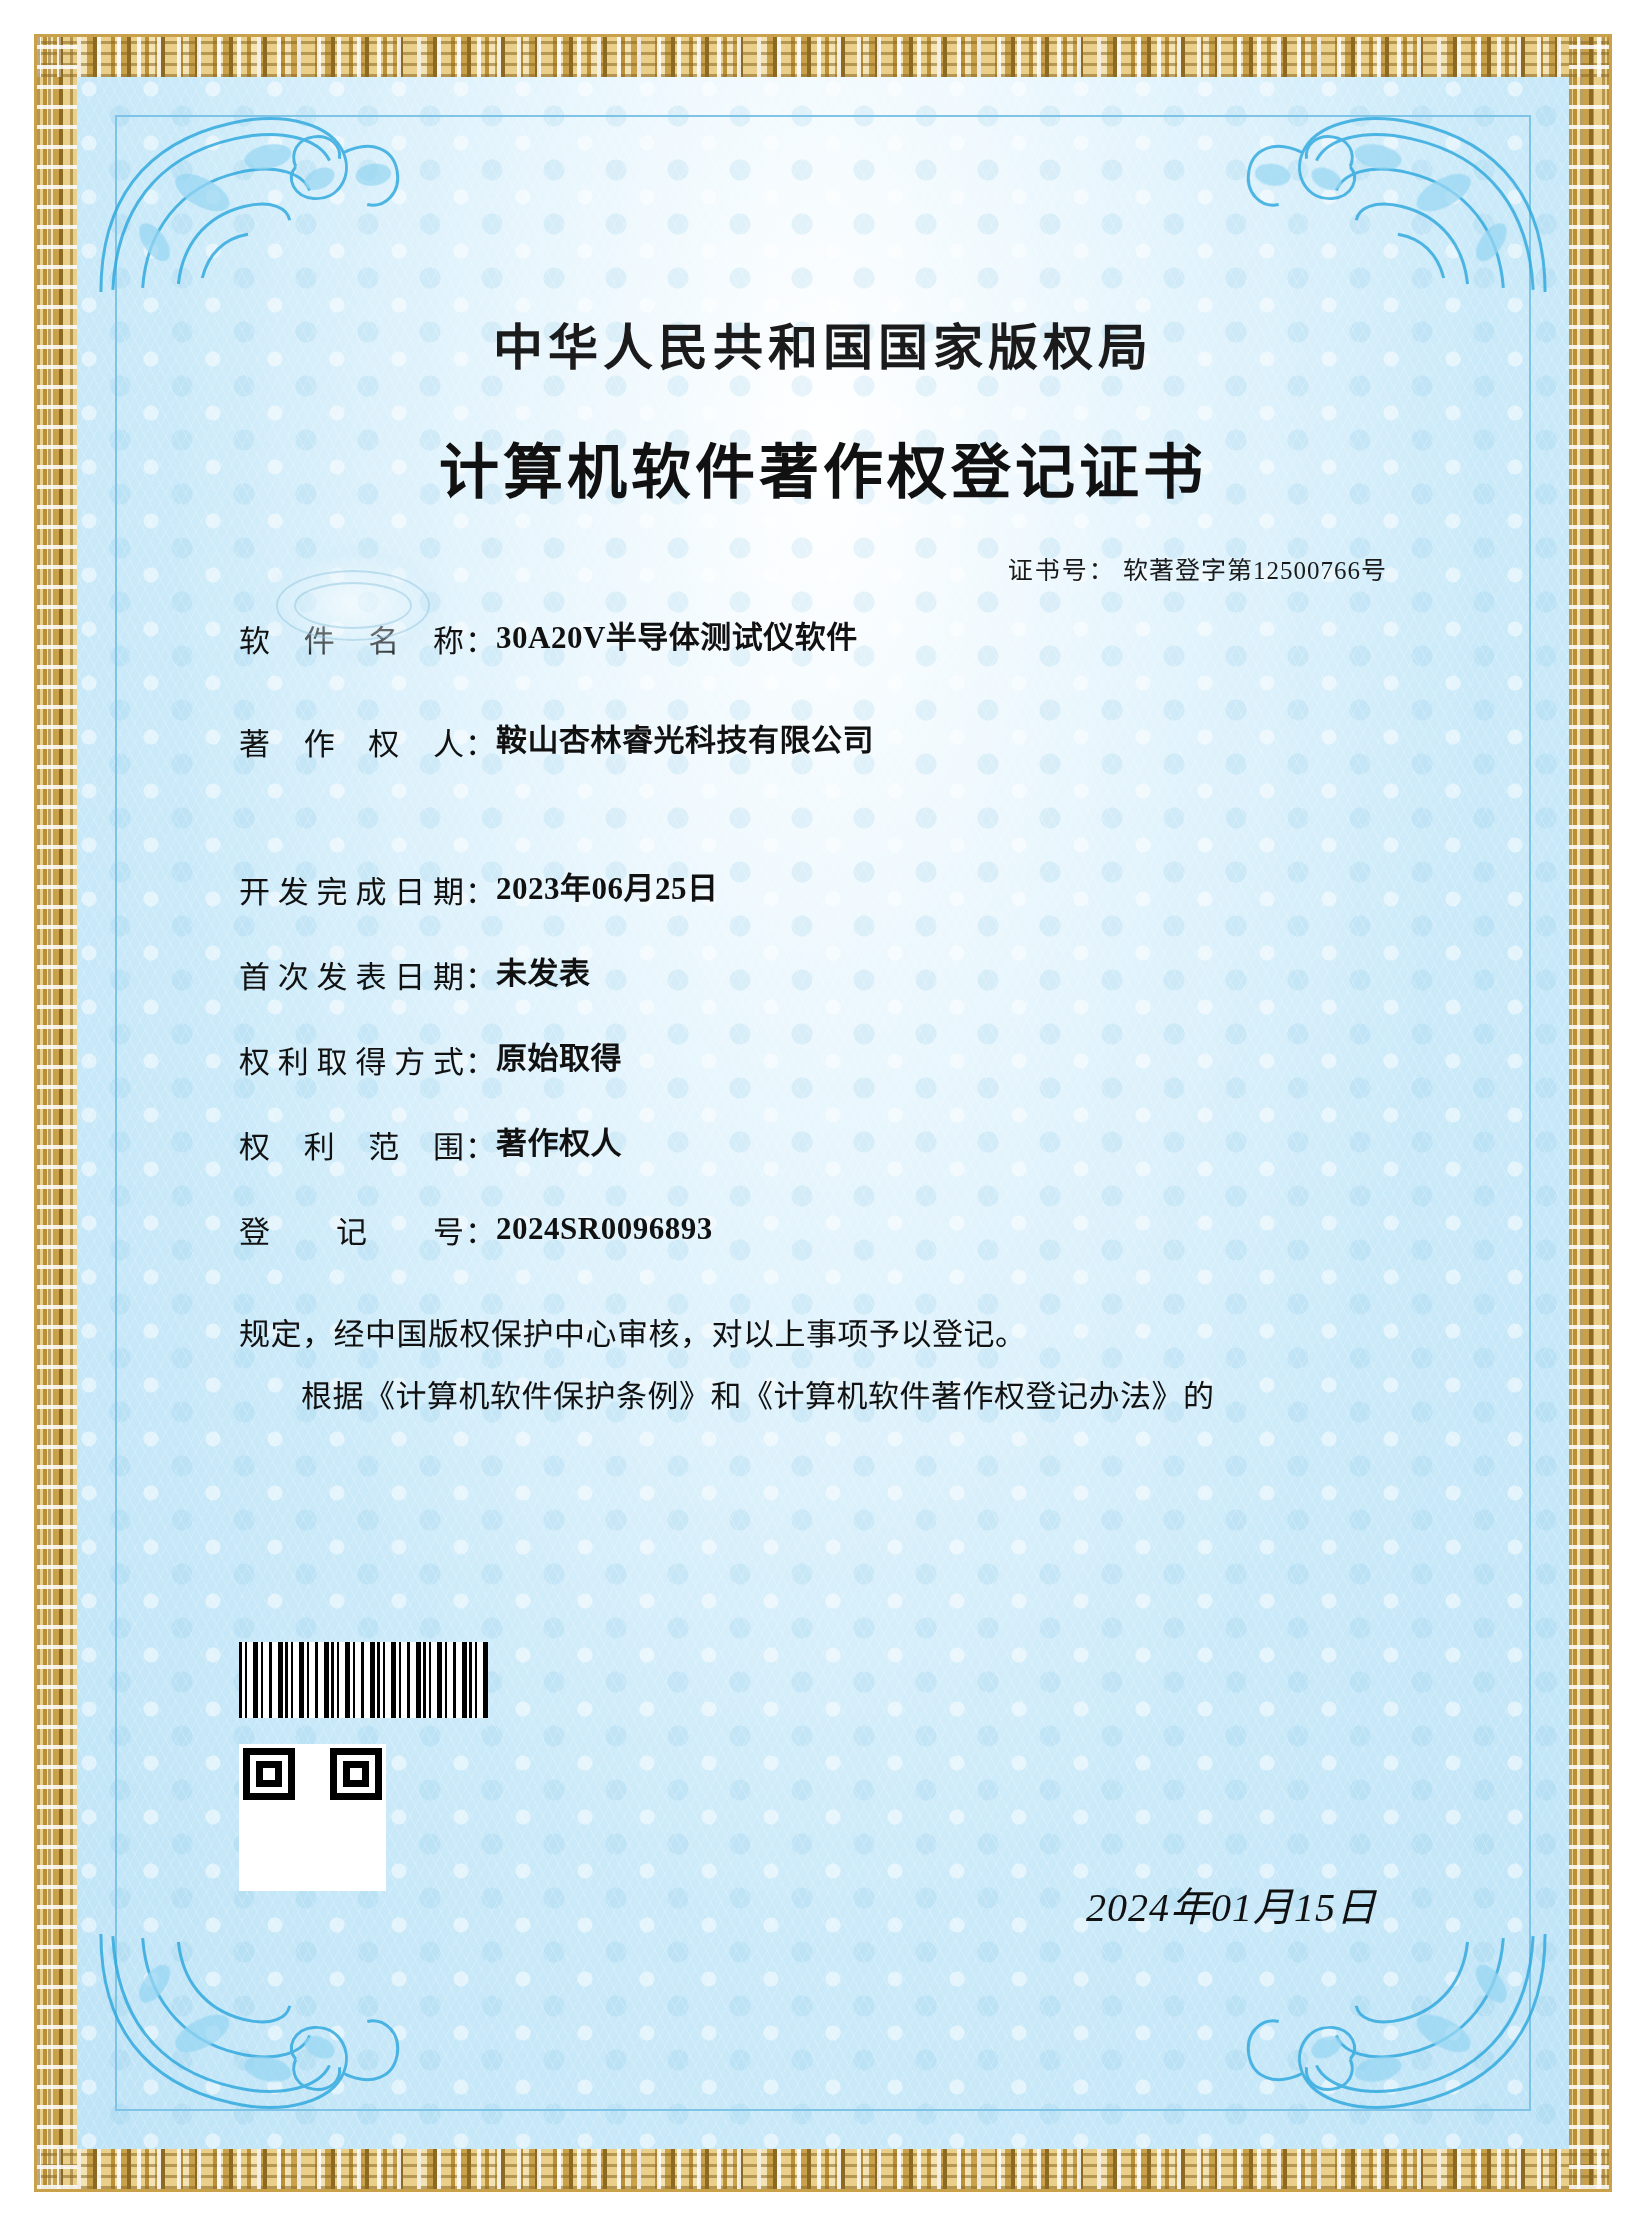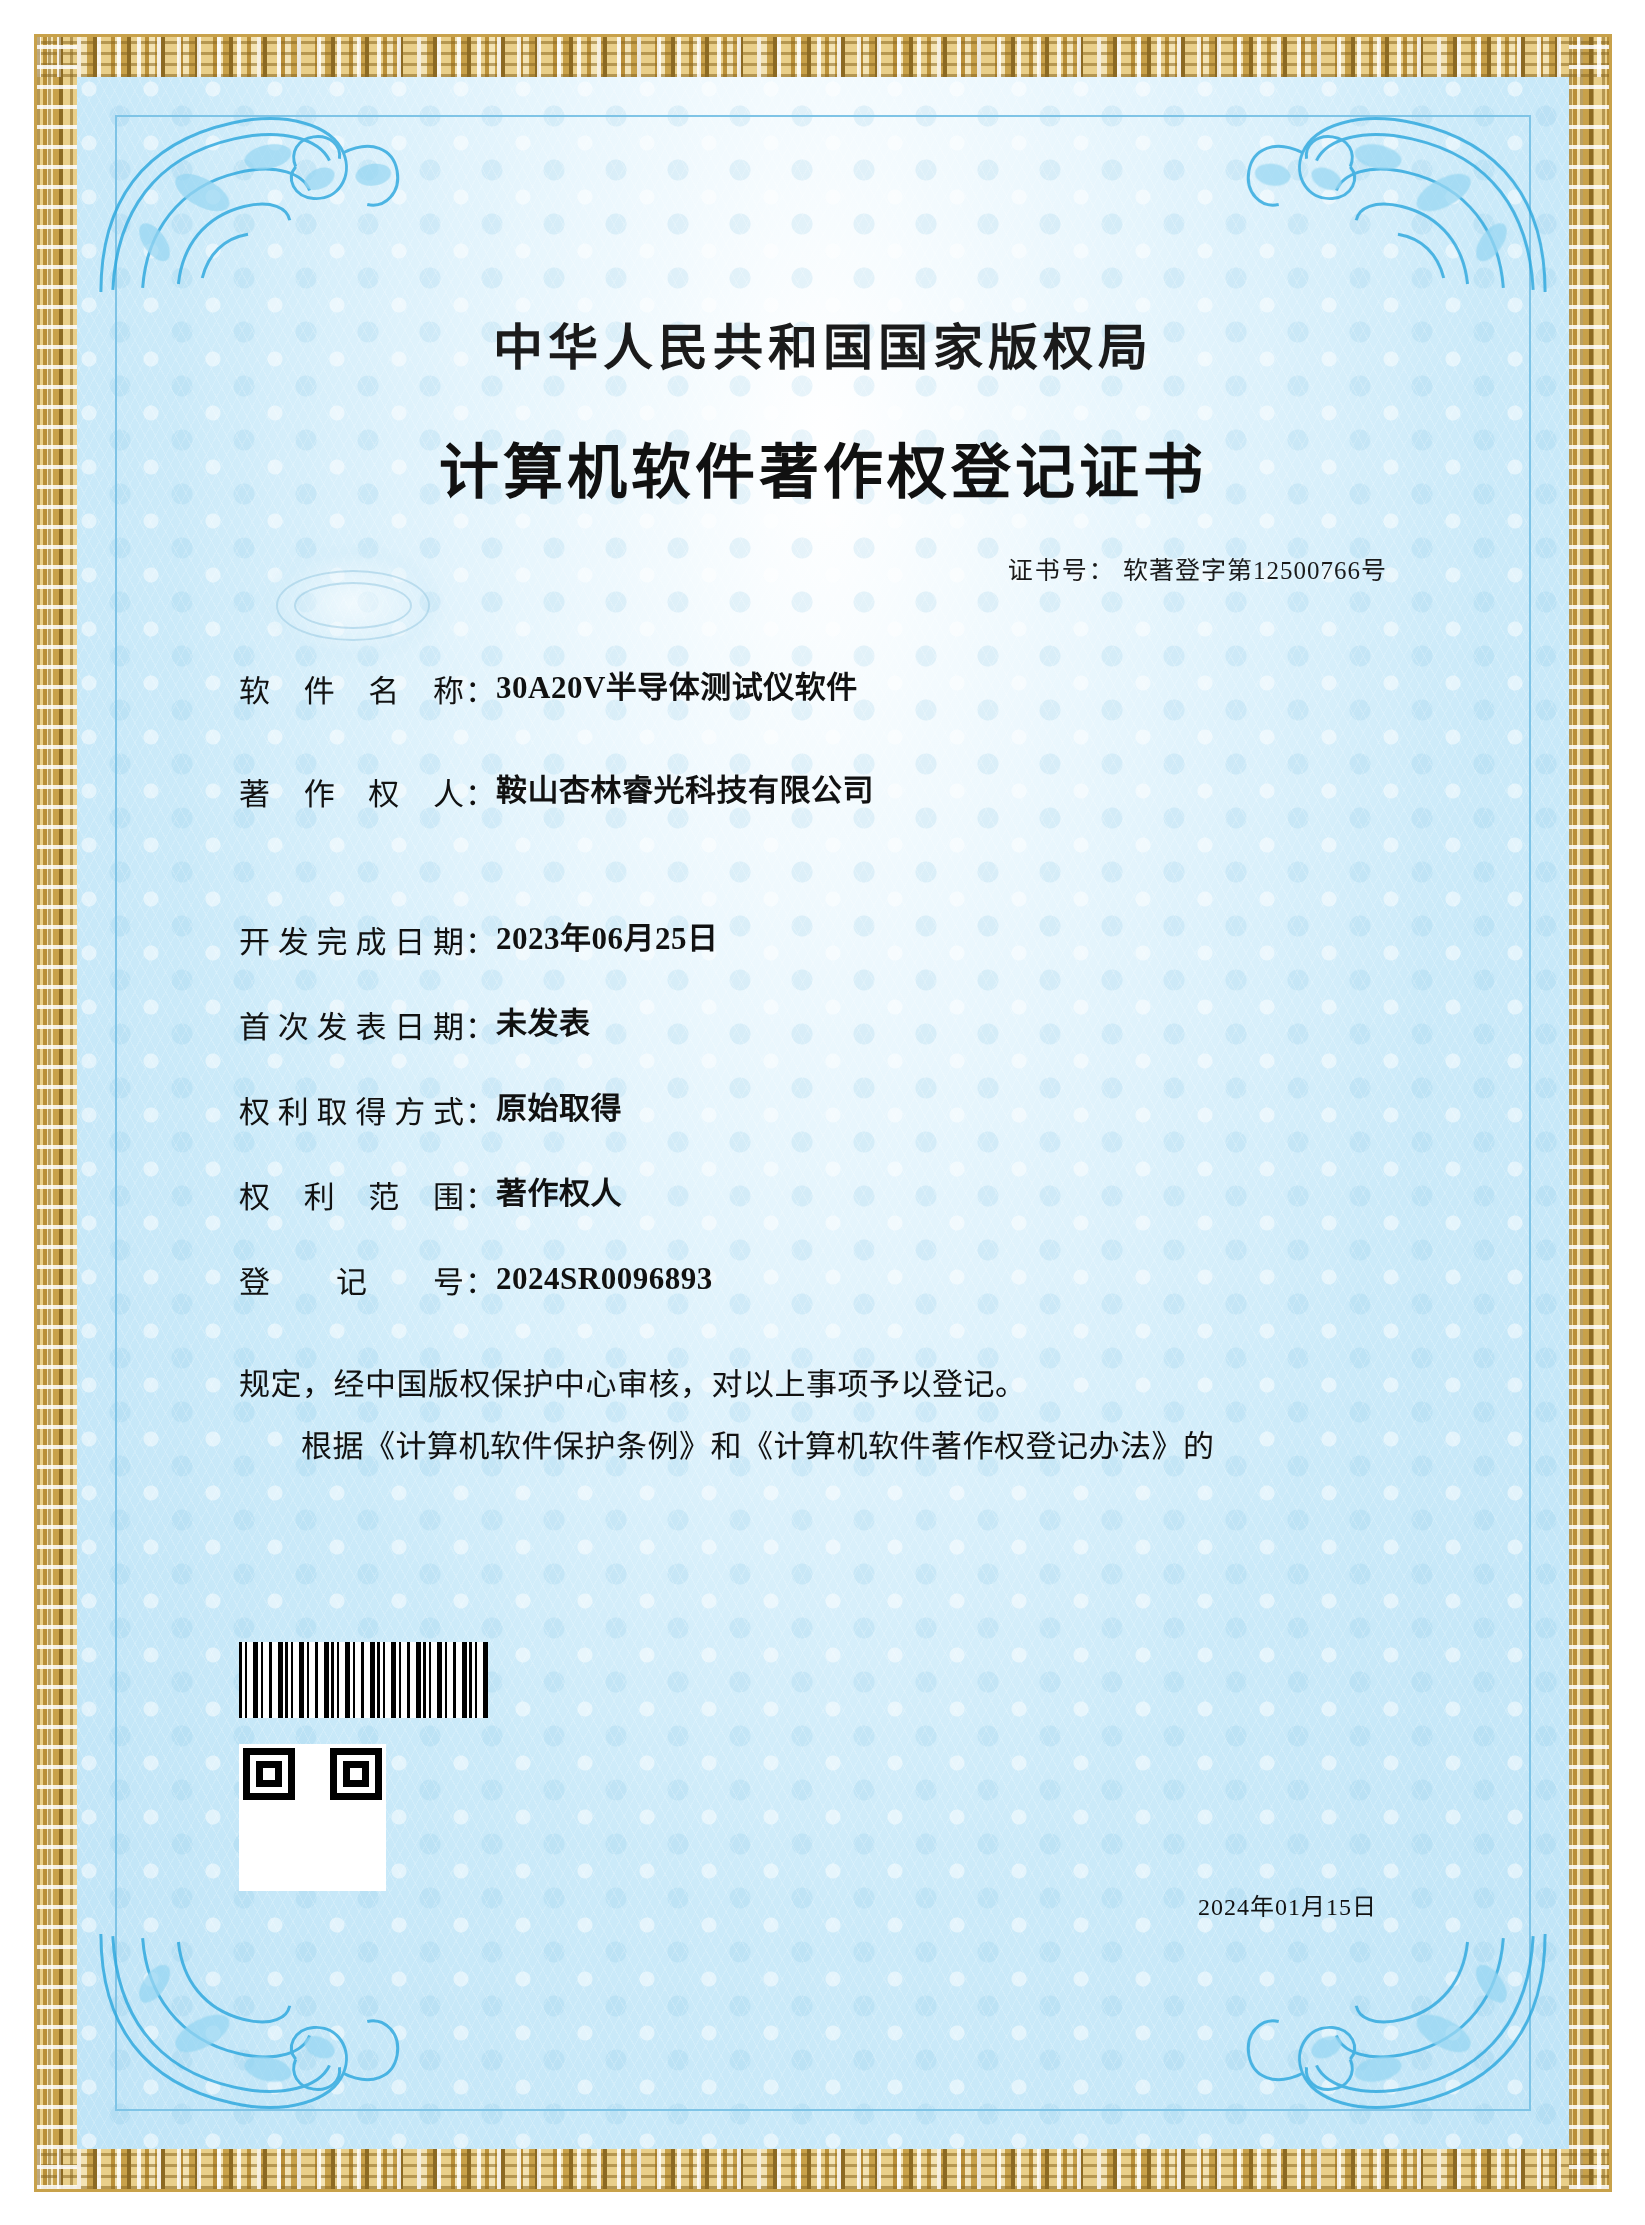--- a/index.html
+++ b/index.html
@@ -204,21 +204,21 @@
     color: #111;
   }
   .field .v {
     font-size: 31px;
     color: #111;
     letter-spacing: 0.5px;
     line-height: 1.42;
     font-family: "Liberation Serif", "DejaVu Serif", serif;
     font-weight: bold;
   }
-  .block-software { margin-top: 80px; }
+  .block-software { margin-top: 30px; }
   .block-owner    { margin-top: 58px; }
   .block-dates    { margin-top: 103px; }
   .block-dates .field { margin-top: 40px; }
 
   .statement {
     margin-top: 52px;
     font-size: 31px;
     line-height: 2.0;
     color: #111;
     padding: 0 30px 0 48px;
@@ -257,24 +257,25 @@
     border:7px solid #000;
     background:#fff;
     box-shadow: inset 0 0 0 6px #fff, inset 0 0 0 13px #000;
   }
   .qr::before { left:4px; top:4px; }
   .qr::after  { right:4px; top:4px; }
 
   .issue-date {
     position: absolute;
     right: 78px;
-    bottom: 118px;
-    font-size: 24px;
+    bottom: 107px;
+    font-size: 40px;
     color: #111;
     letter-spacing: 1px;
+    font-style: italic;
   }
 </style>
 </head>
 <body>
 
 <div class="page">
 
   <div class="gold-frame">
     <div class="gk top"></div>
     <div class="gk bottom"></div>

